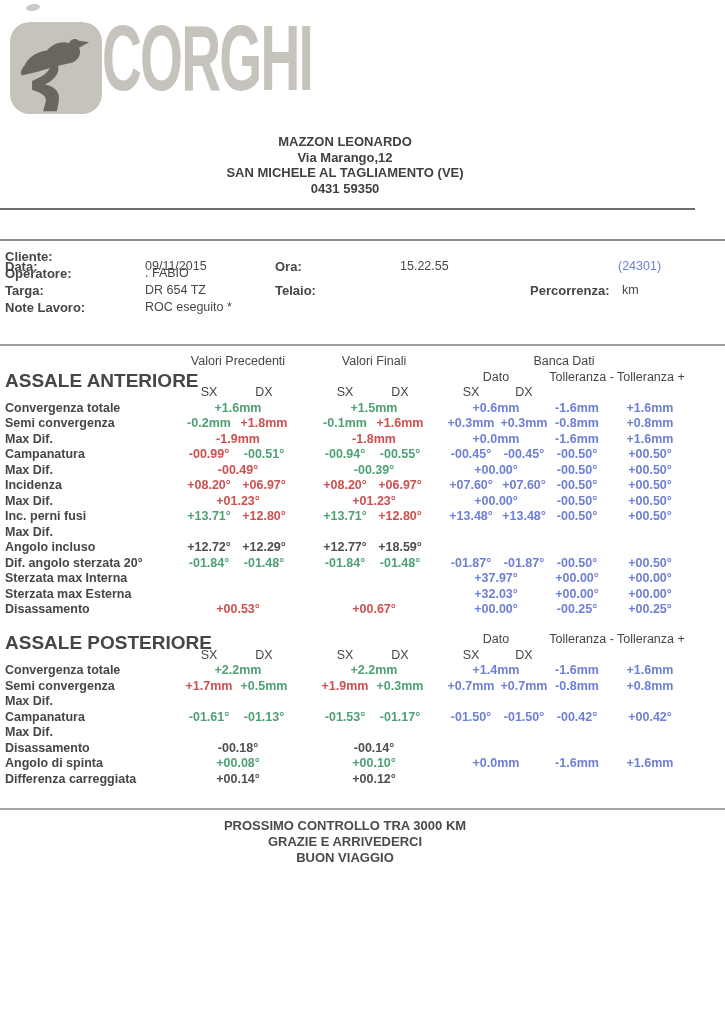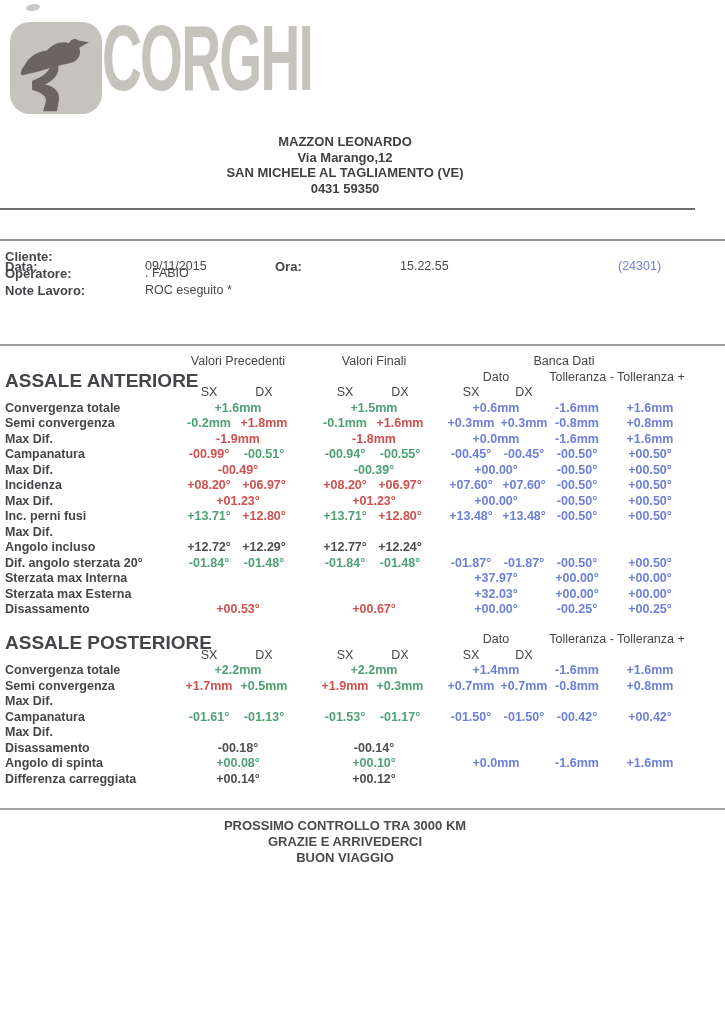--- a/index.html
+++ b/index.html
@@ -99,20 +99,28 @@
   <div class="rule rule-2"></div>
 
   <div class="info">
     <div class="info-row">
       <span class="lab" style="left:5px">Cliente:</span>
       <span class="val" style="left:145px"></span>
     </div>
     <div class="info-row">
       <span class="lab" style="left:5px">Operatore:</span>
       <span class="val" style="left:145px">. FABIO</span>
+    </div>
+    <div class="info-row">
+      <span class="lab" style="left:5px">Targa:</span>
+      <span class="val" style="left:145px">DR 654 TZ</span>
+      <span class="lab" style="left:275px">Telaio:</span>
+      <span class="val" style="left:350px"></span>
+      <span class="lab" style="left:530px">Percorrenza:</span>
+      <span class="val" style="left:622px">km</span>
     </div>
     <div class="info-row">
       <span class="lab" style="left:5px">Note Lavoro:</span>
       <span class="val" style="left:145px">ROC eseguito *</span>
     </div>
   </div>
 
   <div class="rule rule-3"></div>
 
   <div class="tbl tbl-front" id="front-table">
@@ -186,21 +194,21 @@
       <div class="v c-r" style="grid-area: 11 / 6;">+12.80°</div>
       <div class="v c-b" style="grid-area: 11 / 8;">+13.48°</div>
       <div class="v c-b" style="grid-area: 11 / 9;">+13.48°</div>
       <div class="v c-b" style="grid-area: 11 / 10;">-00.50°</div>
       <div class="v c-b" style="grid-area: 11 / 12;">+00.50°</div>
       <div class="lbl c-d" style="grid-area: 12 / 1;">Max Dif.</div>
       <div class="lbl c-d" style="grid-area: 13 / 1;">Angolo incluso</div>
       <div class="v c-d" style="grid-area: 13 / 2;">+12.72°</div>
       <div class="v c-d" style="grid-area: 13 / 3;">+12.29°</div>
       <div class="v c-d" style="grid-area: 13 / 5;">+12.77°</div>
-      <div class="v c-d" style="grid-area: 13 / 6;">+12.24°</div>
+      <div class="v c-d" style="grid-area: 13 / 6;">+18.59°</div>
       <div class="lbl c-d" style="grid-area: 14 / 1;">Dif. angolo sterzata 20°</div>
       <div class="v c-g" style="grid-area: 14 / 2;">-01.84°</div>
       <div class="v c-g" style="grid-area: 14 / 3;">-01.48°</div>
       <div class="v c-g" style="grid-area: 14 / 5;">-01.84°</div>
       <div class="v c-g" style="grid-area: 14 / 6;">-01.48°</div>
       <div class="v c-b" style="grid-area: 14 / 8;">-01.87°</div>
       <div class="v c-b" style="grid-area: 14 / 9;">-01.87°</div>
       <div class="v c-b" style="grid-area: 14 / 10;">-00.50°</div>
       <div class="v c-b" style="grid-area: 14 / 12;">+00.50°</div>
       <div class="lbl c-d" style="grid-area: 15 / 1;">Sterzata max Interna</div>

